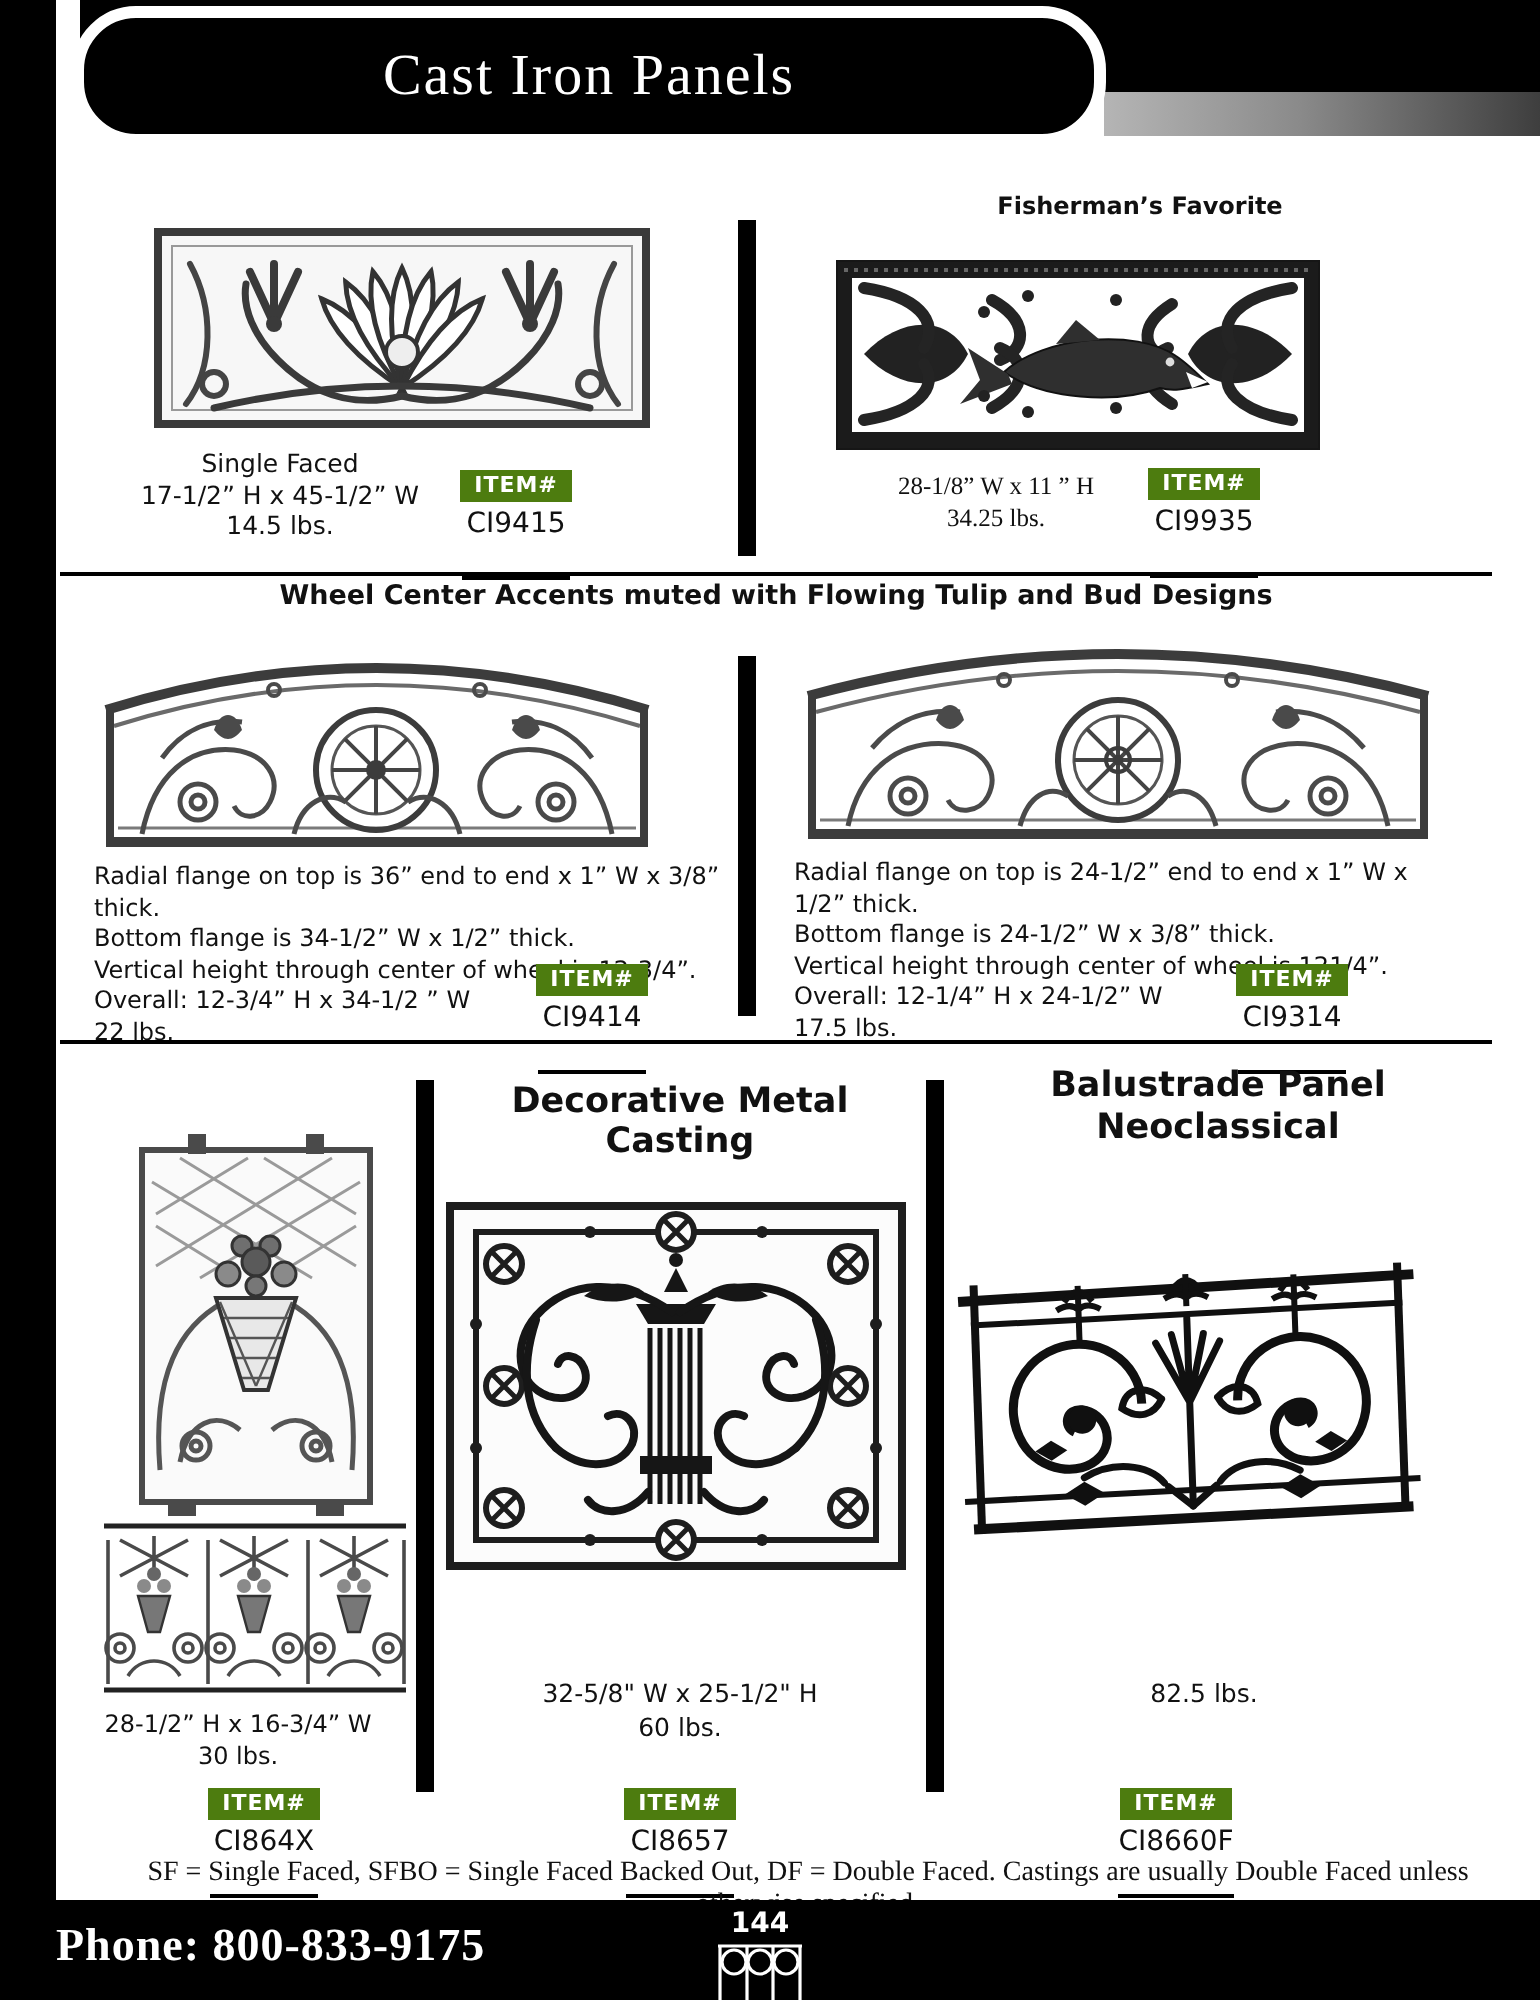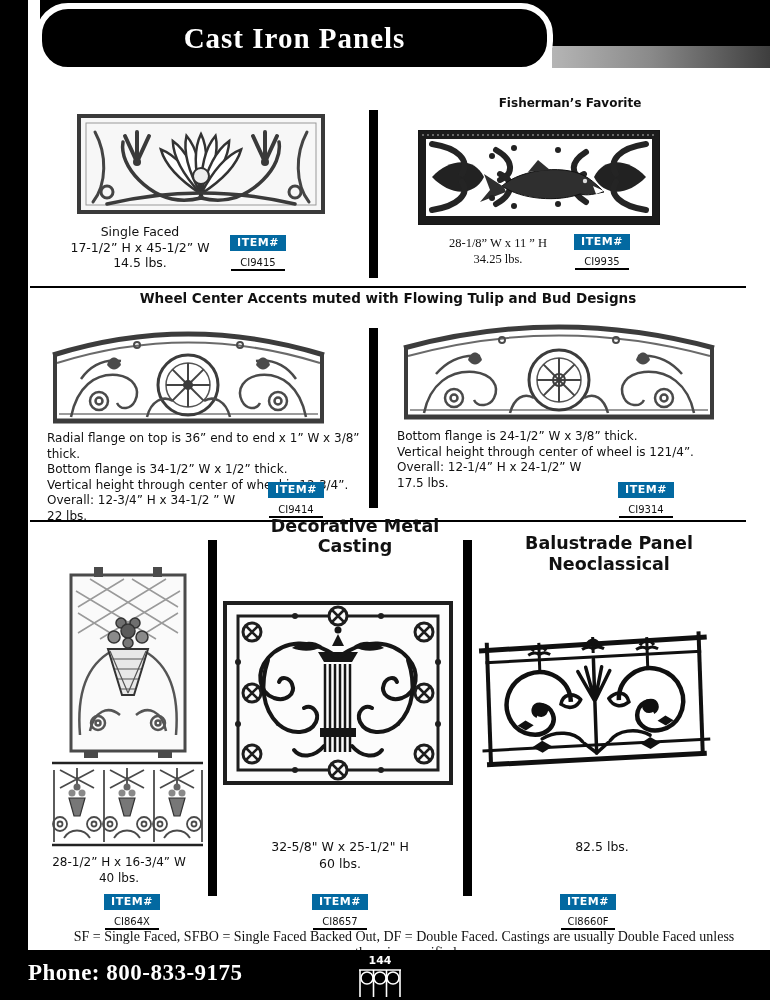--- a/index.html
+++ b/index.html
@@ -12,39 +12,39 @@
   
   .left-strip{left:0;top:0;width:28px;height:950px;background:#000;}
   .header-band{left:40px;top:0;right:0;height:46px;background:#000;}
   .gray-bar{left:552px;top:46px;right:0;height:22px;
     background:linear-gradient(to right,#b5b5b5 0%,#8a8a8a 45%,#3e3e3e 100%);}
   .title-box{
     left:36px;top:3px;width:505px;height:58px;background:#000;
     border:6px solid #fff;border-radius:32px;
     display:flex;align-items:center;justify-content:center;
     color:#fff;font-family:"Liberation Serif","DejaVu Serif",serif;
-    font-weight:bold;font-size:29px;letter-spacing:1px;
+    font-weight:normal;font-size:29px;letter-spacing:1px;
   }
   
   .hline{height:2px;background:#000;}
   .vbar{width:9px;background:#000;}
   .caption{text-align:center;font-size:12.5px;line-height:15.5px;}
   .spec{font-size:12px;line-height:15.5px;}
   .item-tag{text-align:center;width:64px;}
-  .item-label{display:inline-block;background:#0369a1;color:#fff;font-weight:bold;
+  .item-label{display:inline-block;background:#4d7c0f;color:#fff;font-weight:bold;
     font-size:11px;letter-spacing:.5px;padding:1px 7px 2px;}
-  .item-code{display:inline-block;min-width:54px;font-size:10px;
-    border-bottom:2.5px solid #000;padding-bottom:1px;margin-top:1px;}
+  .item-code{display:inline-block;min-width:54px;font-size:14px;
+    border-bottom:2.5px solid #000;padding-bottom:18px;margin-top:1px;}
   .h-big{font-weight:bold;text-align:center;}
   
   .bottom-bar{left:0;top:950px;width:770px;height:50px;background:#000;}
   .phone{left:28px;top:960px;color:#fff;font-family:"Liberation Serif","DejaVu Serif",serif;
     font-weight:bold;font-size:23px;letter-spacing:.5px;}
   .page-num-block{left:352px;top:954px;width:56px;text-align:center;color:#fff;}
-  .page-num{font-weight:bold;font-size:11px;display:block;}
+  .page-num{font-weight:bold;font-size:14px;display:block;}
   svg{display:block;}
 </style>
 </head>
 <body>
 
 <div class="page">
 
   <div class="abs left-strip"></div>
   <div class="abs header-band"></div>
   <div class="abs gray-bar"></div>
@@ -242,20 +242,21 @@
             <circle cx="56" cy="94" r="3.5"></circle>
           <path d="M112,109 C116,94 126,88 136,94"></path>
           <path d="M38,70 C50,56 64,50 82,52"></path>
         </g>
         <path d="M70,56 c3,-10 11,-10 14,0 c-5,6 -9,6 -14,0 z" fill="#4a4a4a"></path>
         <circle cx="104" cy="36" r="3" fill="none" stroke="#4a4a4a" stroke-width="2"></circle>
       </g>
     </svg>
   </div>
   <div class="abs spec" style="left:397px;top:429px;width:330px;">
+    <div>Radial flange on top is 24-1/2” end to end x 1” W x 1/2” thick.</div>
     <div>Bottom flange is 24-1/2” W x 3/8” thick.</div>
     <div>Vertical height through center of wheel is 121/4”.</div>
     <div>Overall: 12-1/4” H x 24-1/2” W</div>
     <div>17.5 lbs.</div>
   </div>
   <div class="abs item-tag" style="left:614px;top:478px;">
     <span class="item-label">ITEM#</span><br>
     <span class="item-code">CI9314</span>
   </div>
 
@@ -319,30 +320,30 @@
       <line x1="2" y1="3" x2="153" y2="3" stroke="#222" stroke-width="2.5"></line>
       <line x1="2" y1="85" x2="153" y2="85" stroke="#222" stroke-width="2.5"></line>
       <use href="#fmotif" transform="translate(2,4)"></use>
       <use href="#fmotif" transform="translate(52,4)"></use>
       <use href="#fmotif" transform="translate(102,4)"></use>
       <line x1="152" y1="10" x2="152" y2="82" stroke="#4a4a4a" stroke-width="1.8"></line>
     </svg>
   </div>
   <div class="abs caption" style="left:30px;top:855px;width:178px;font-size:12px;">
     <div>28-1/2” H x 16-3/4” W</div>
-    <div>40 lbs.</div>
+    <div>30 lbs.</div>
   </div>
   <div class="abs item-tag" style="left:100px;top:890px;">
     <span class="item-label">ITEM#</span><br>
     <span class="item-code">CI864X</span>
   </div>
 
   <div class="abs vbar" style="left:208px;top:540px;height:356px;"></div>
 
-  <div class="abs h-big" style="left:217px;top:516px;width:246px;font-size:17.5px;padding-left:15px;">Decorative Metal Casting</div>
+  <div class="abs h-big" style="left:217px;top:541px;width:246px;font-size:17.5px;">Decorative Metal Casting</div>
   <div class="abs" style="left:222px;top:600px;">
     <svg width="232" height="186" viewBox="0 0 232 186">
       <defs>
         <g id="ros">
           <circle r="9" fill="#fcfcfc" stroke="#1e1e1e" stroke-width="3"></circle>
           <path d="M-6,-6 L6,6 M-6,6 L6,-6" stroke="#1e1e1e" stroke-width="2.5"></path>
         </g>
       </defs>
       <rect x="3" y="3" width="226" height="180" fill="#fcfcfc" stroke="#1e1e1e" stroke-width="4"></rect>
       <rect x="16" y="16" width="200" height="154" fill="none" stroke="#1e1e1e" stroke-width="3"></rect>

